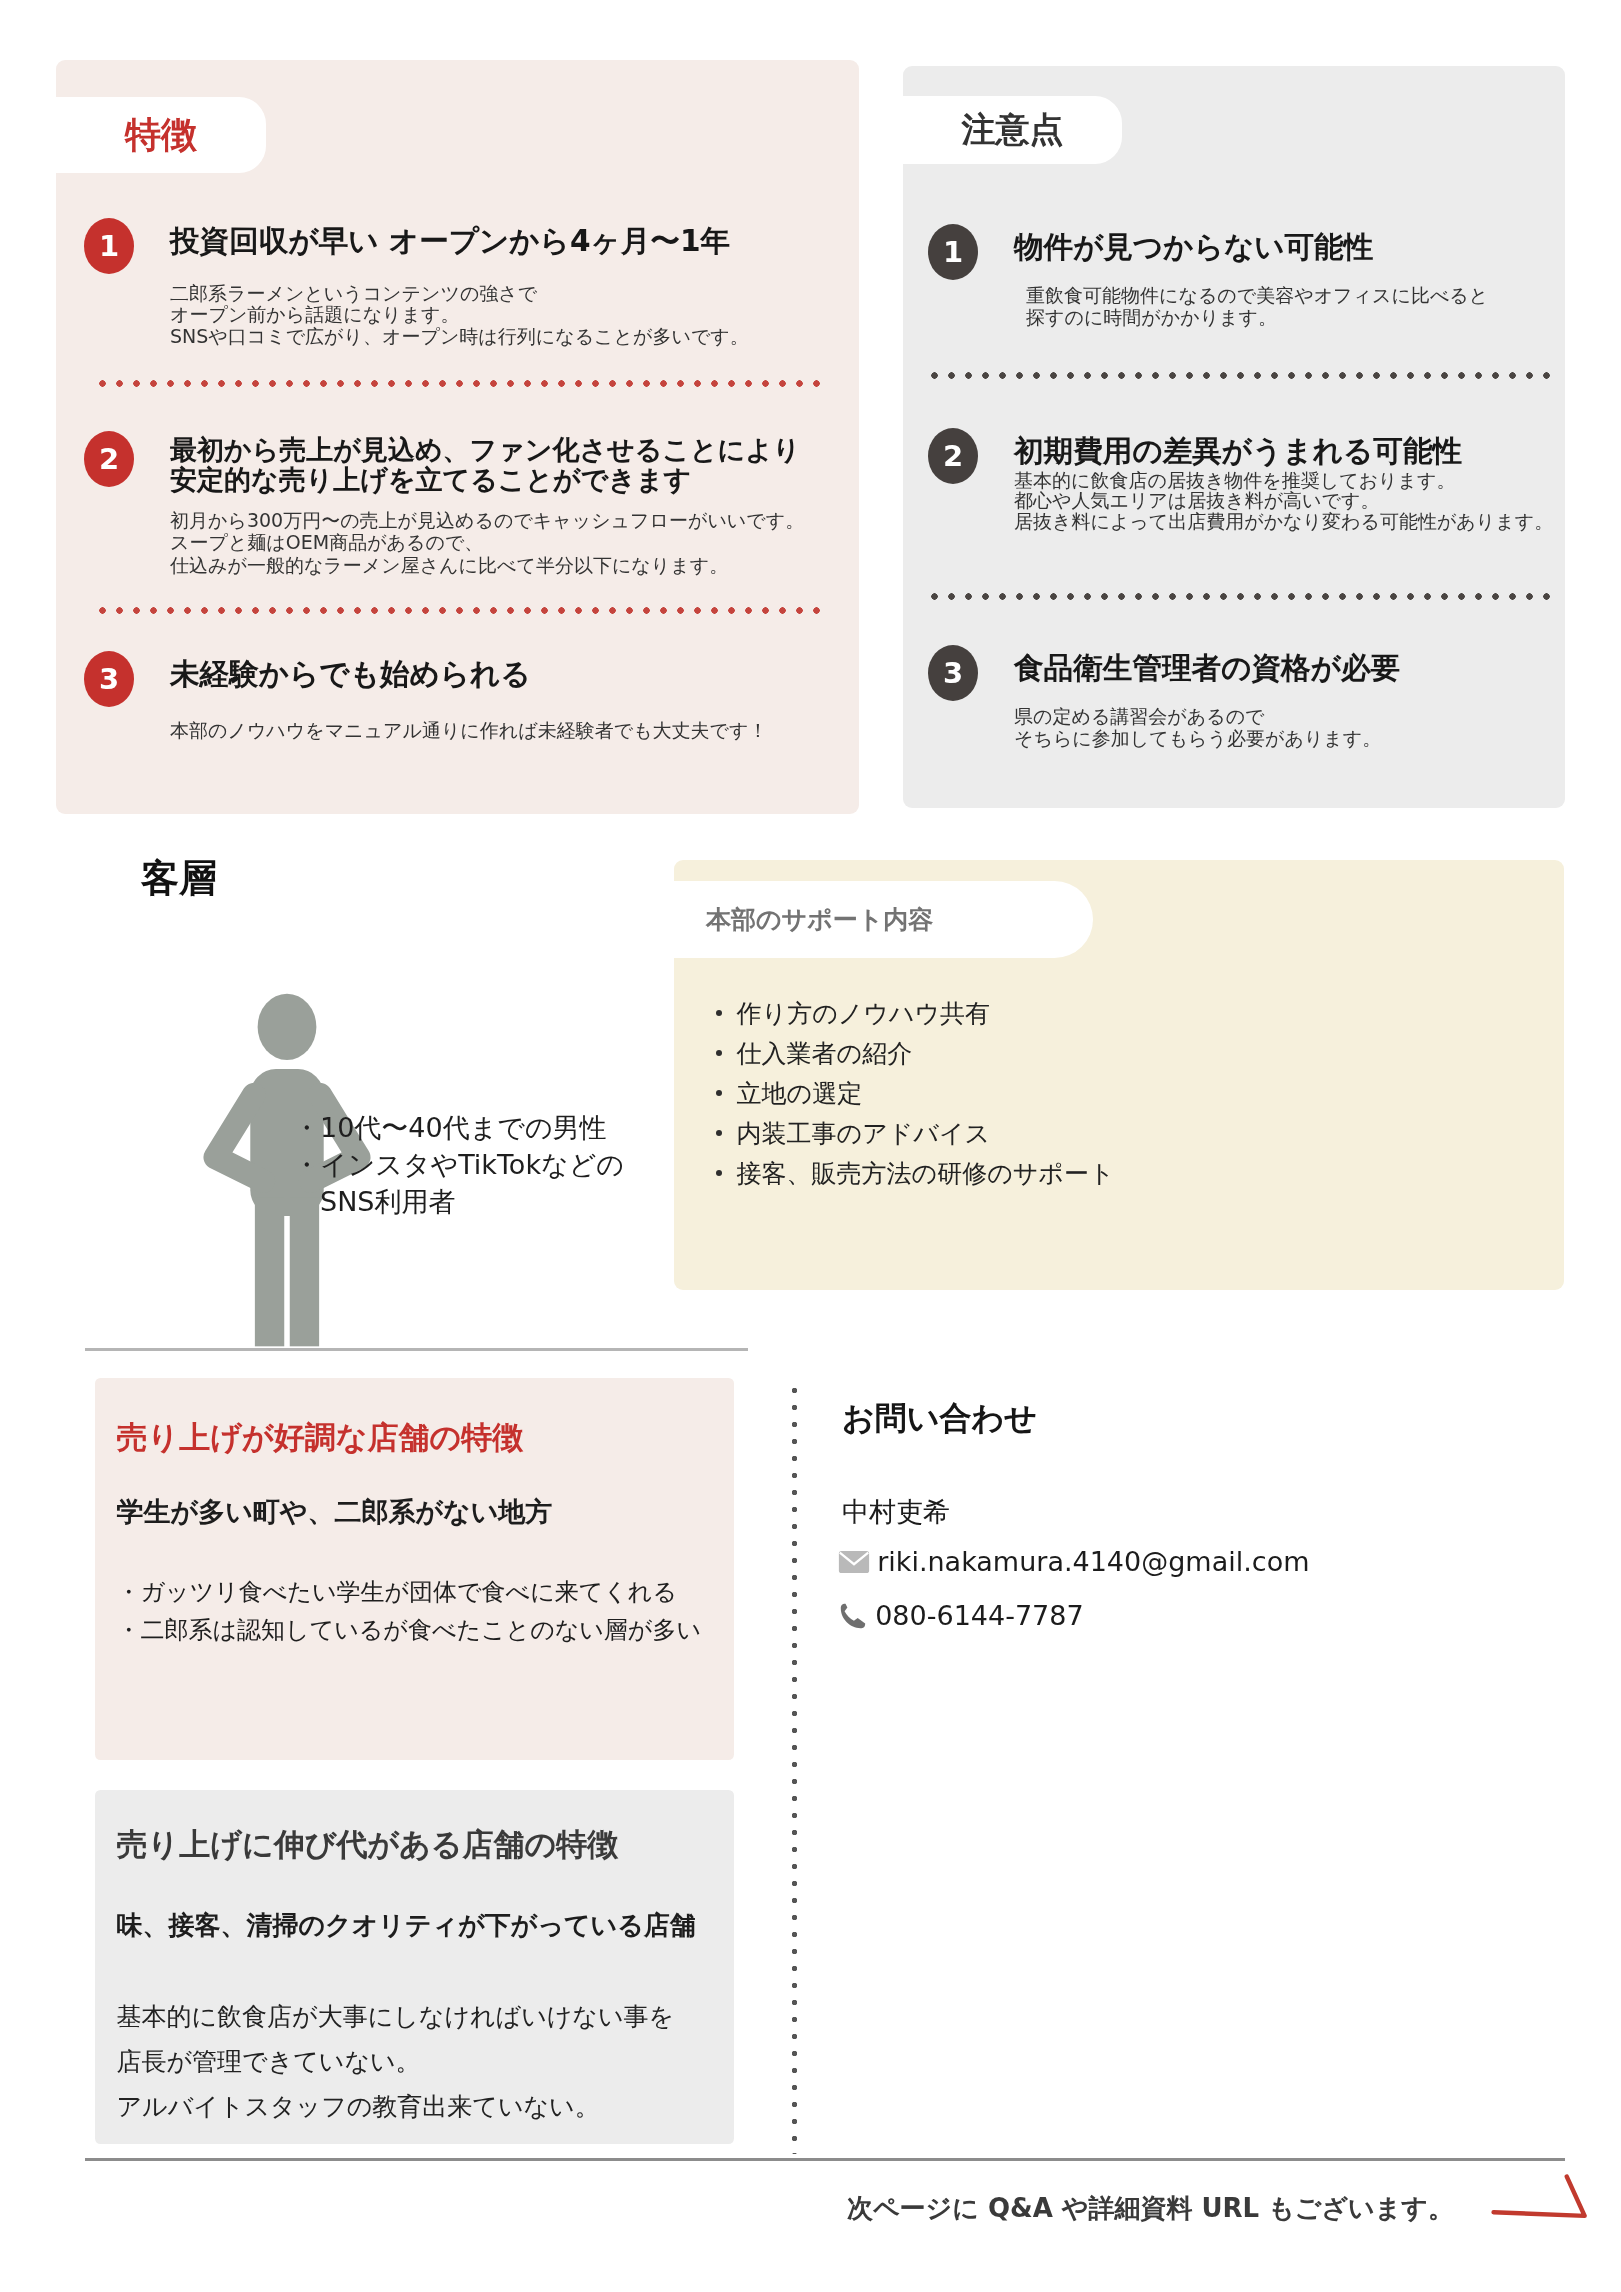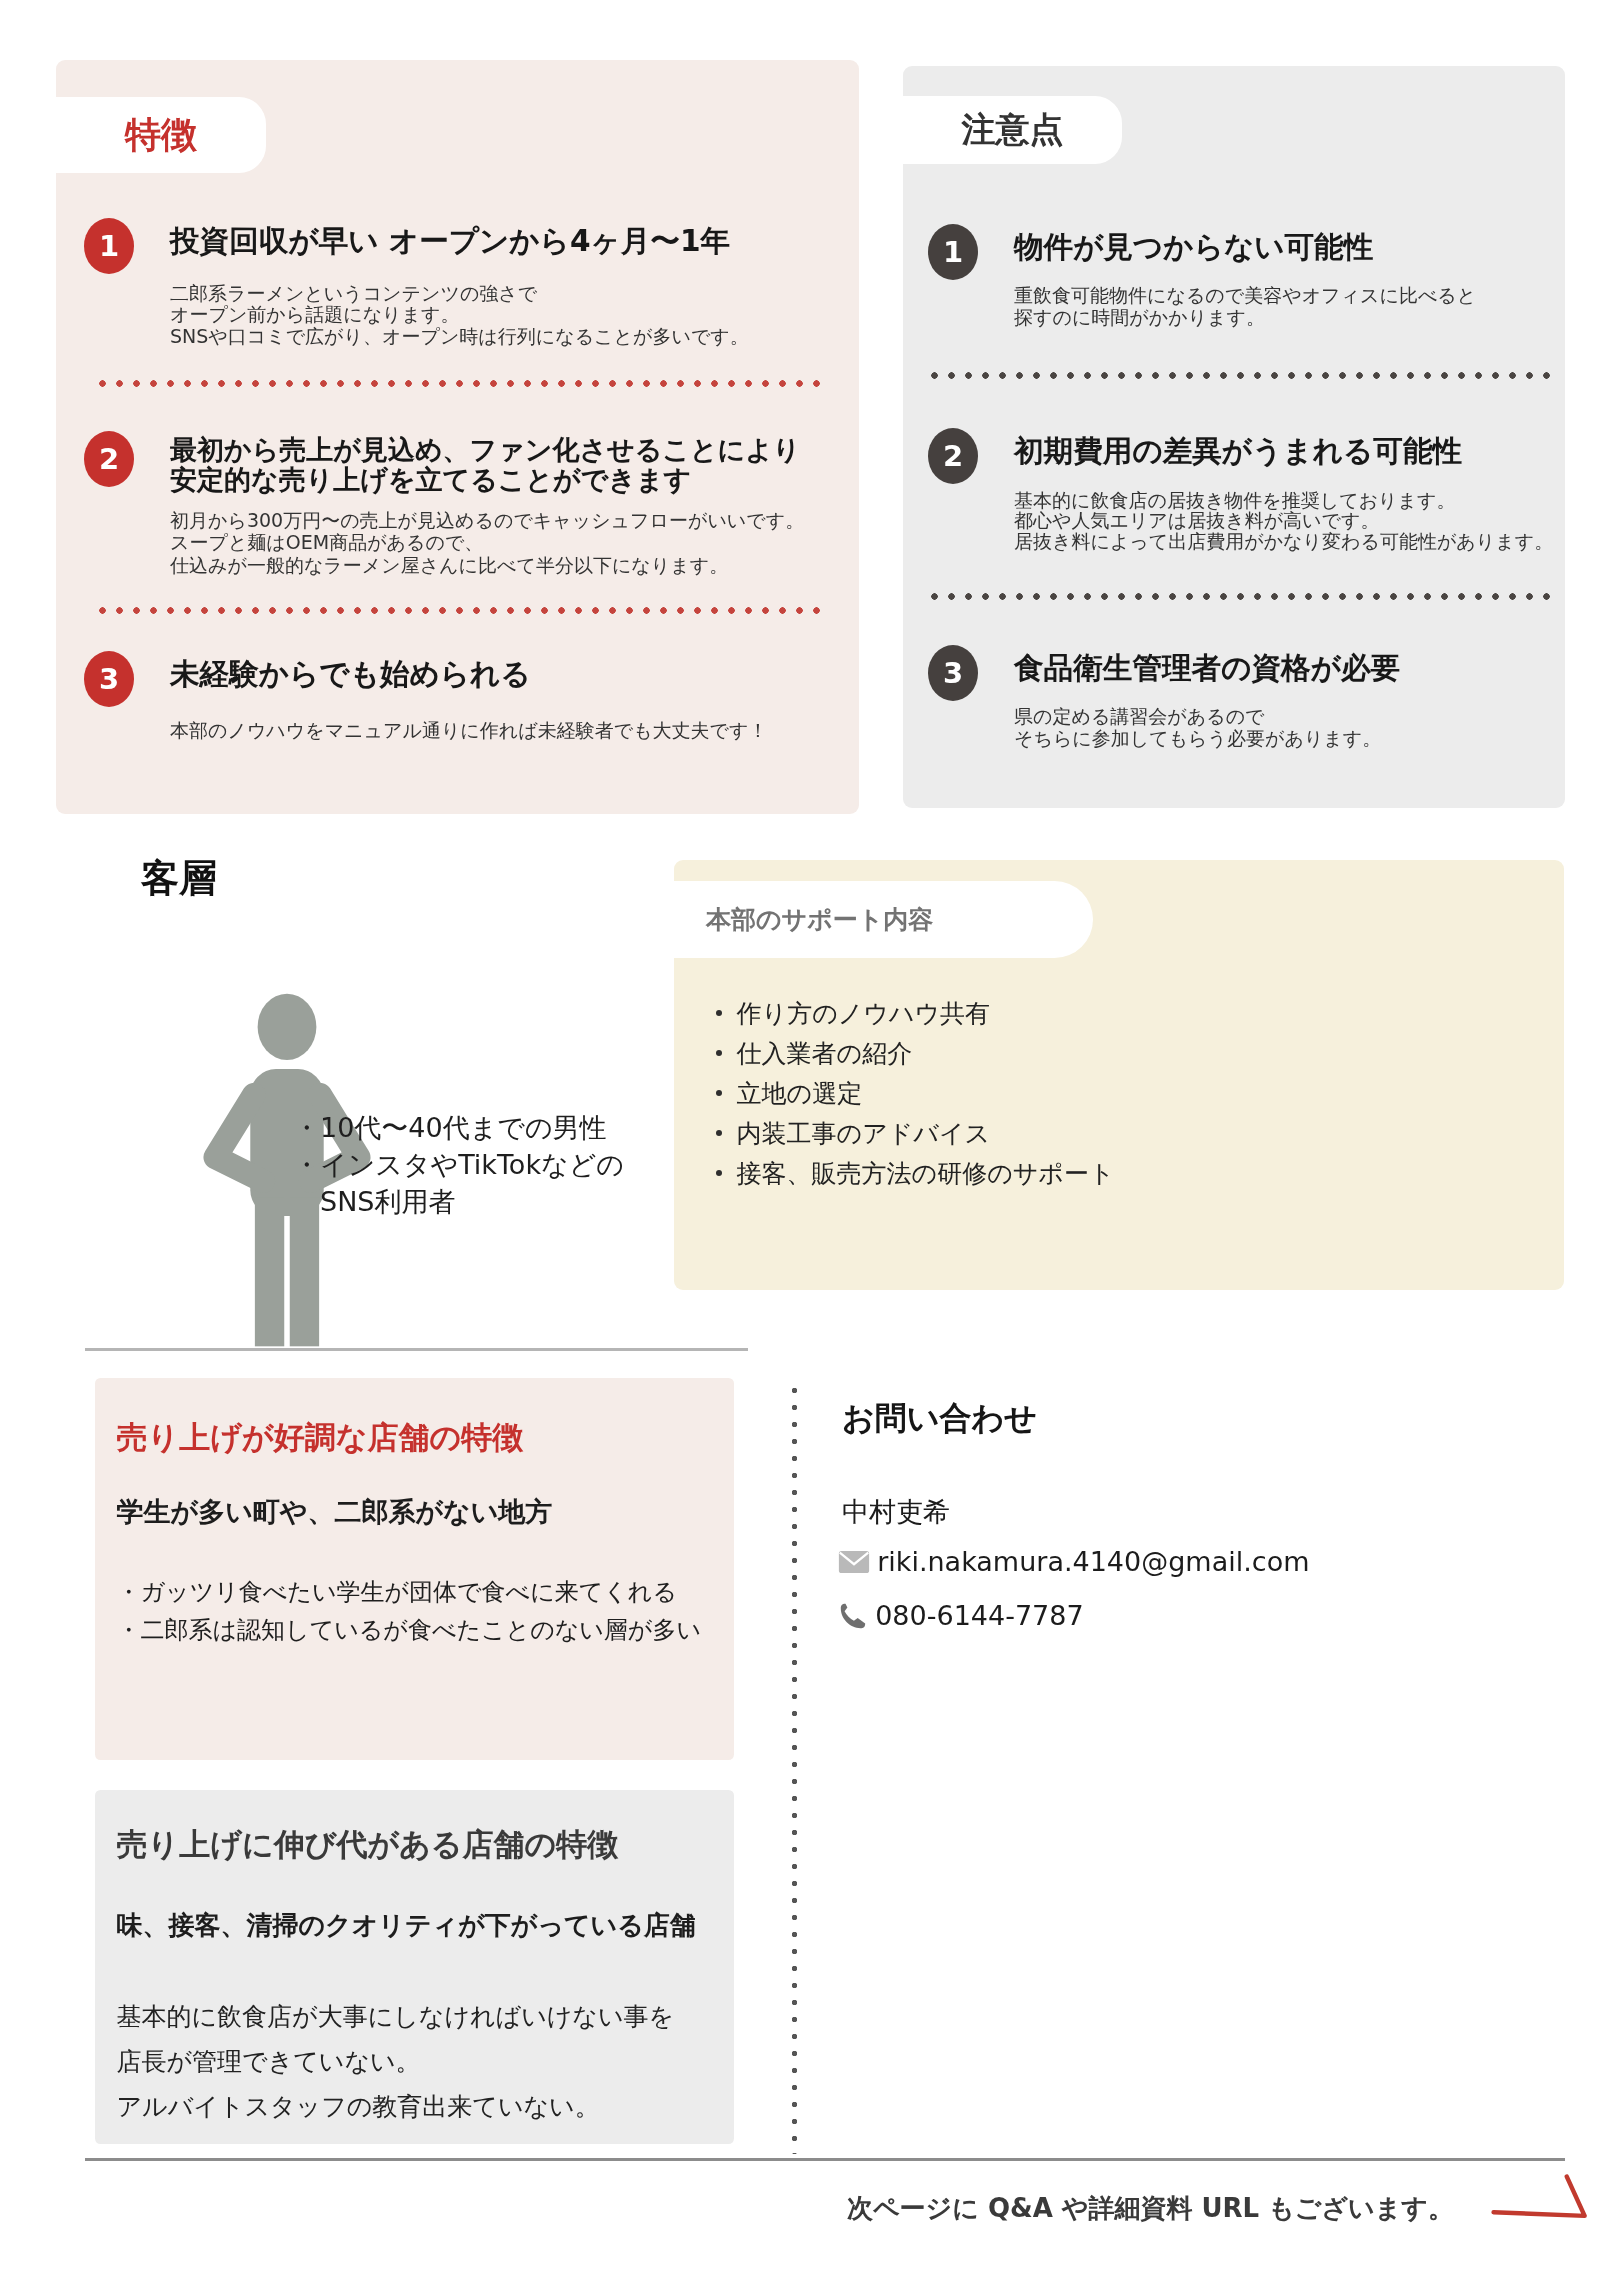--- a/index.html
+++ b/index.html
@@ -24,22 +24,22 @@
   .badge-red{background:#c5312d;}
   .badge-dark{background:#45403e;}
   .item-content{padding-top:3.6px;margin-left:36px;}
   .item-title{font-weight:800;color:#181818;font-size:29.6px;line-height:38px;}
   .item-title.two-line{font-size:27px;line-height:30px;}
   .item-body{color:#333333;font-size:19px;line-height:21.5px;}
 
   .fi1{left:28px;top:158px;} .fi1 .item-body{margin-top:23px;}
   .fi2{left:28px;top:371px;} .fi2 .item-body{margin-top:14.3px;line-height:22.4px;}
   .fi3{left:28px;top:591px;} .fi3 .item-body{margin-top:27px;}
-  .ci1{left:25px;top:158px;} .ci1 .item-body{margin-top:19.7px;}
-  .ci2{left:25px;top:362px;} .ci2 .item-body{margin-top:20px;line-height:20.6px;}
+  .ci1{left:25px;top:158px;} .ci1 .item-body{margin-top:19.7px;margin-left:12px;}
+  .ci2{left:25px;top:362px;} .ci2 .item-body{margin-top:0;line-height:20.6px;}
   .ci3{left:25px;top:579px;} .ci3 .item-body{margin-top:19.7px;}
 
   .dots-h{position:absolute;height:9px;background-repeat:repeat-x;
           background-size:17px 9px;}
   .dots-red{background-image:radial-gradient(circle at 4.5px 4.5px,#c5443d 3px,transparent 3.5px);}
   .dots-dark{background-image:radial-gradient(circle at 4.5px 4.5px,#4a4542 3px,transparent 3.5px);}
   .fdots1{left:42px;top:319px;width:725px;}
   .fdots2{left:42px;top:546px;width:725px;}
   .cdots1{left:27px;top:305px;width:620px;}
   .cdots2{left:27px;top:526px;width:620px;}

